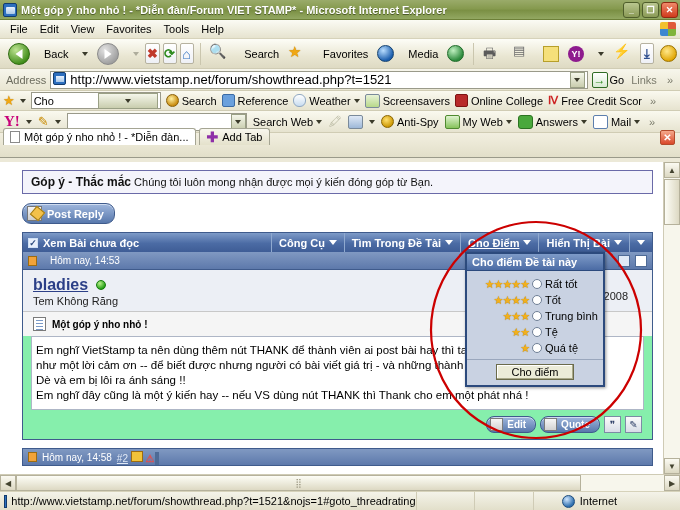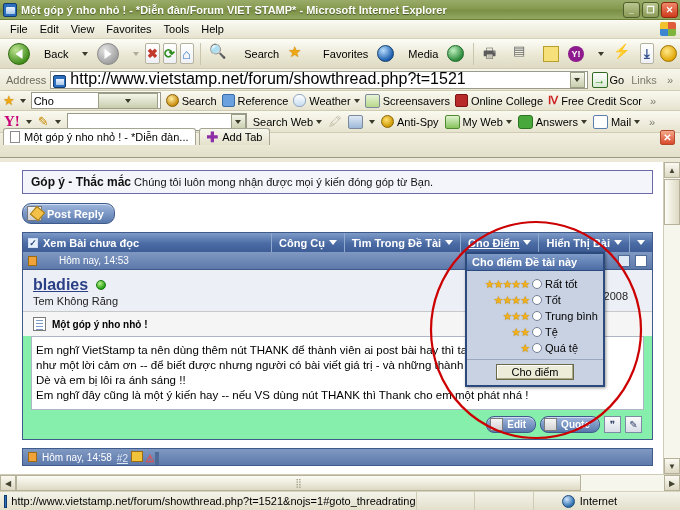--- a/index.html
+++ b/index.html
@@ -77,21 +77,21 @@
 
   
   .addrbar{
     height:22px; display:flex; align-items:center; gap:4px; padding:0 4px;
     background: linear-gradient(to bottom,#f7f6ec,#e9e6d2);
     border-bottom:1px solid #d0ccb4;
   }
   .addrbar .lbl{ color:#6b6b5d; font-size:11px; padding-left:2px;}
   .addrfield{
     flex:1 1 auto; height:18px; background:#fff; border:1px solid #9a9a8a;
-    display:flex; align-items:flex-end; gap:4px; padding:0 2px; font-size:16px;
+    display:flex; align-items:flex-start; gap:4px; padding:0 2px; font-size:13px;
   }
   .addrfield .aico{ width:13px;height:13px;background:#2d6fbf;border:1px solid #123c6e;border-radius:2px;position:relative;}
   .addrfield .aico:after{content:"";position:absolute;left:2px;top:3px;width:8px;height:6px;background:linear-gradient(#e8f2ff,#a9c8e8);}
   .addrfield .atext{ flex:1 1 auto; white-space:nowrap; overflow:hidden; color:#000; }
   .ddbtn{ width:15px;height:16px;background:linear-gradient(#f4f6ea,#c9cdae);border:1px solid #9aa085;
           display:flex;align-items:center;justify-content:center;}
   .gobtn{ display:flex;align-items:center;gap:2px;font-size:11px;}
   .gosq{ width:16px;height:16px;border:1px solid #2f6b23;border-radius:2px;background:linear-gradient(#ffffff,#d8ead2);
          color:#2e8b1e;font-weight:bold;text-align:center;line-height:14px;font-size:12px;}
   .links{ color:#7b7b6c;font-size:11px;padding:0 3px;}
@@ -175,21 +175,21 @@
   .fbar .cell{
     padding:0 7px; height:19px; display:flex; align-items:center; gap:4px;
     border-left:1px solid #8fa9cf;
   }
   .fbar .cell.active{ text-decoration:underline; }
   .wcaret{width:0;height:0;border-left:4px solid transparent;border-right:4px solid transparent;border-top:5px solid #fff;}
   .chk{width:10px;height:10px;border:1px solid #cfe0f5;background:#e8f0fb;color:#2b4a7d;font-size:9px;line-height:8px;text-align:center;}
 
   .posthdr{
     height:18px; background:linear-gradient(to bottom,#8099c2,#5d79ab);
-    display:flex;align-items:center; padding:0 5px; color:#fff; font-size:10px; gap:22px;
+    display:flex;align-items:center; padding:0 5px; color:#fff; font-size:10px; gap:13px;
     border-bottom:1px solid #3f5b8c;
   }
   .posthdr .rightico{ margin-left:auto; display:flex; align-items:center; gap:5px;}
   .bk{width:9px;height:10px;background:#f1a33a;border:1px solid #9c6c12;}
   .miniicon{width:12px;height:12px;border:1px solid #4e6a96;background:#dfe8f5;}
   .miniicon.white{background:#fff;}
 
   .postbody{ background:#86efac; }
   .userrow{ padding:6px 8px 4px 10px; background:#eceff5; }
   .uname{ color:#2b3f87; font-size:16px; font-weight:bold; text-decoration:underline; font-family:"Liberation Sans",sans-serif;}

